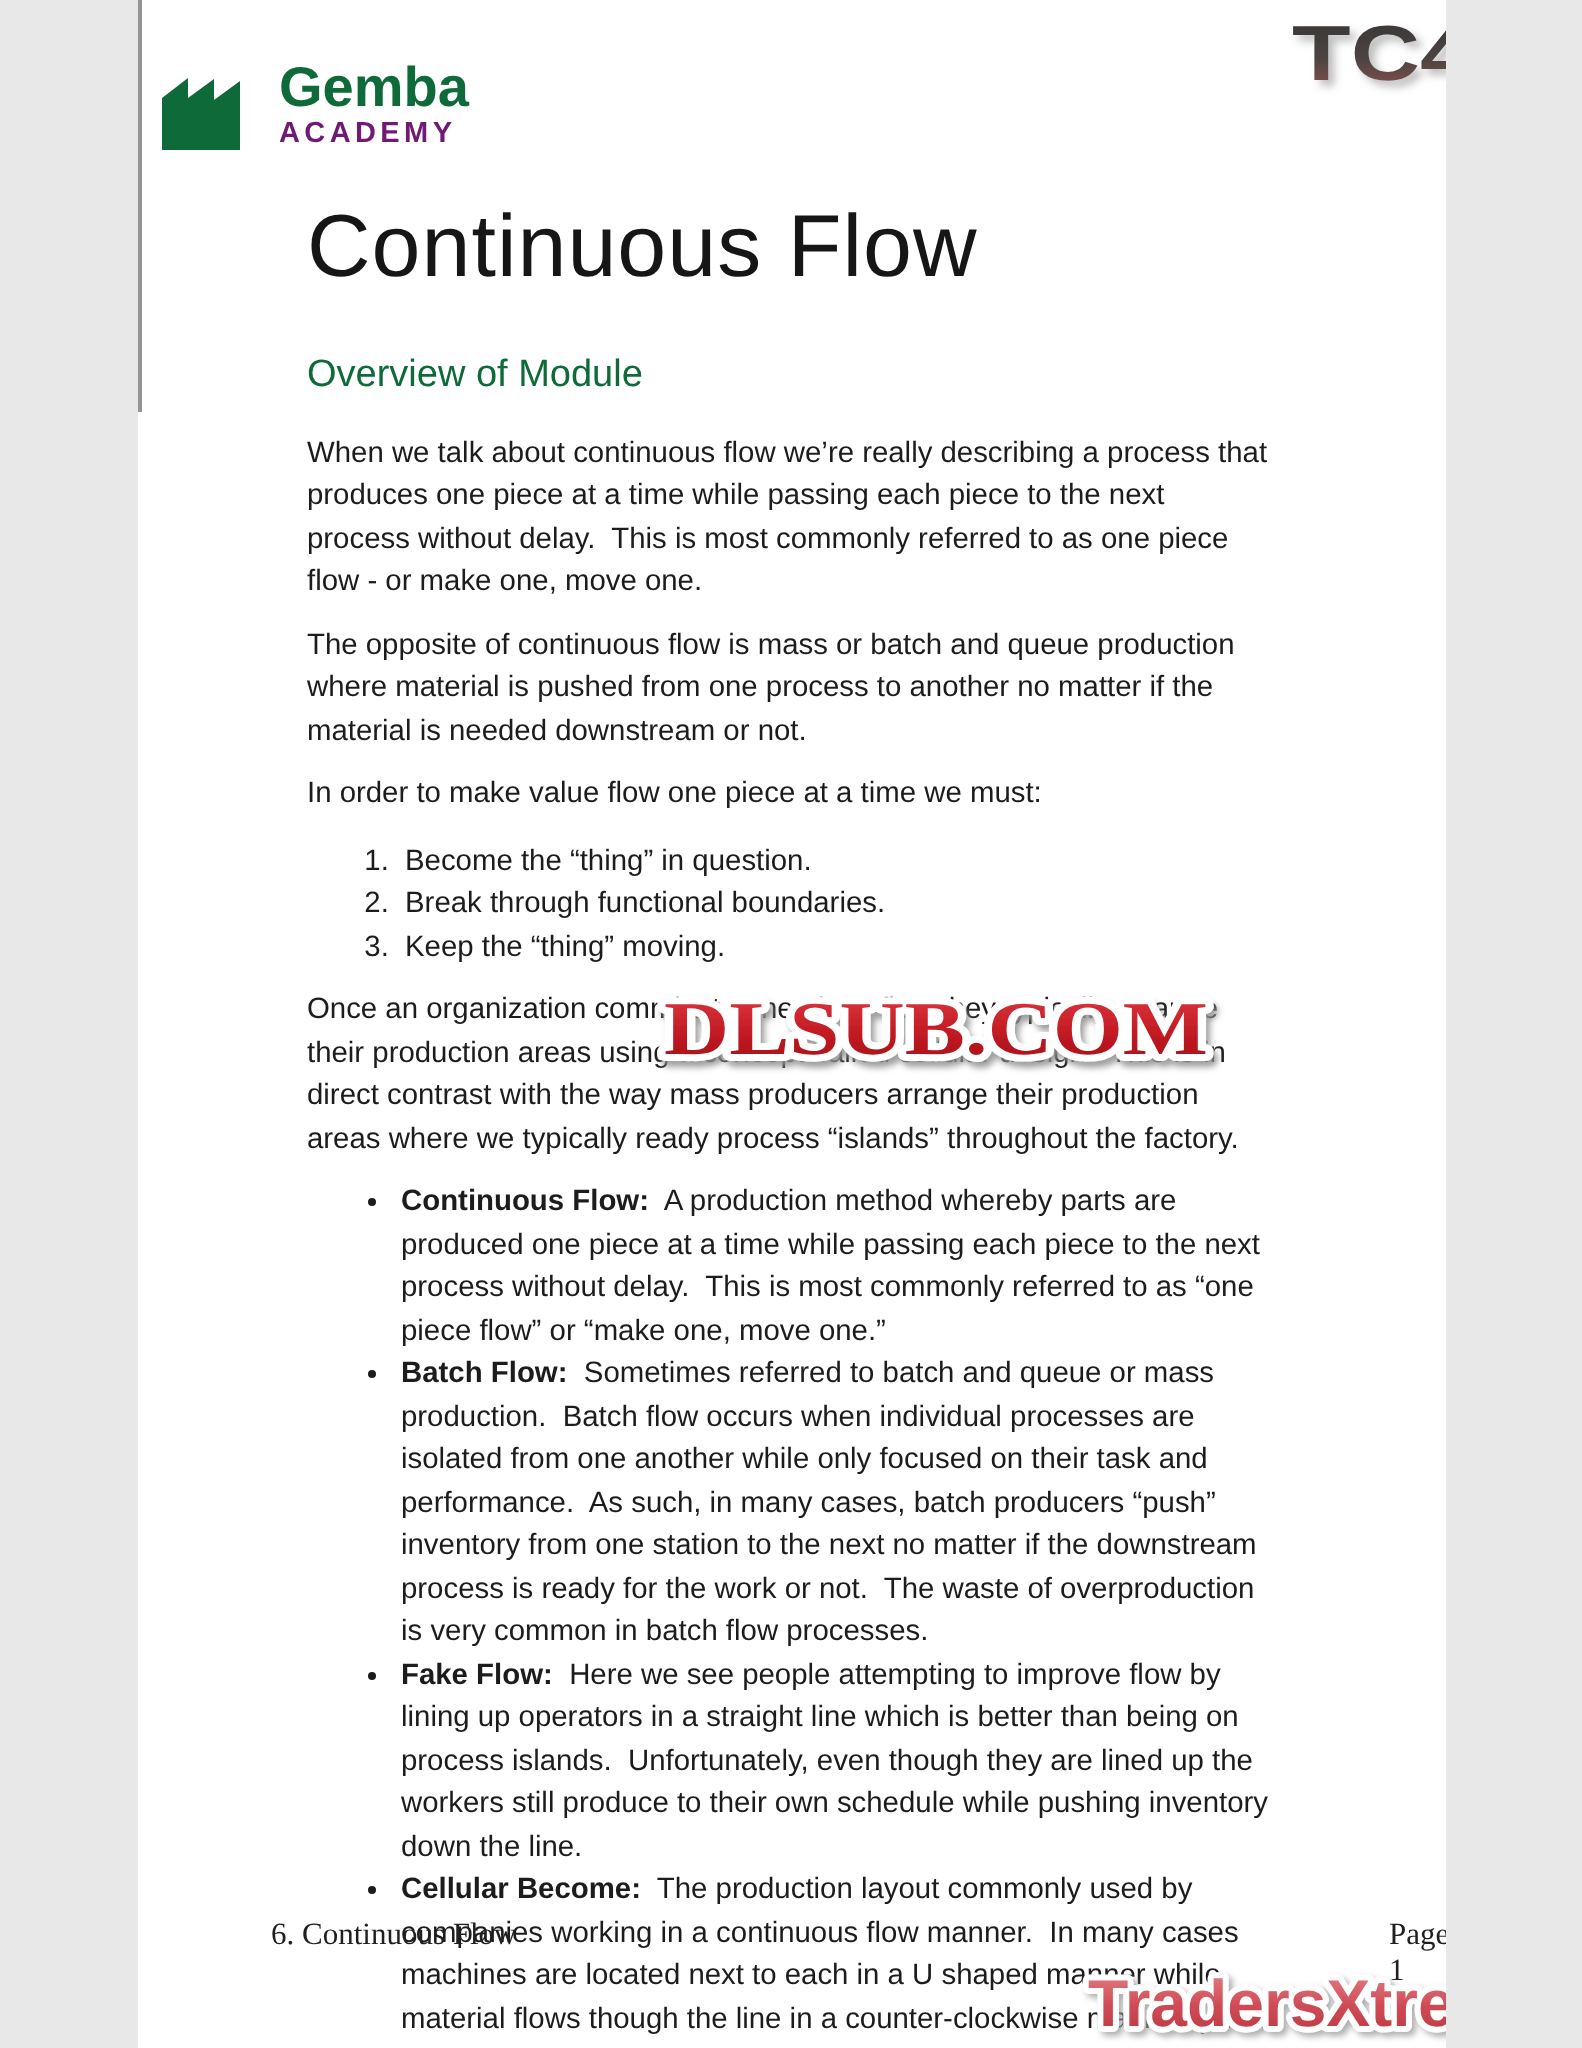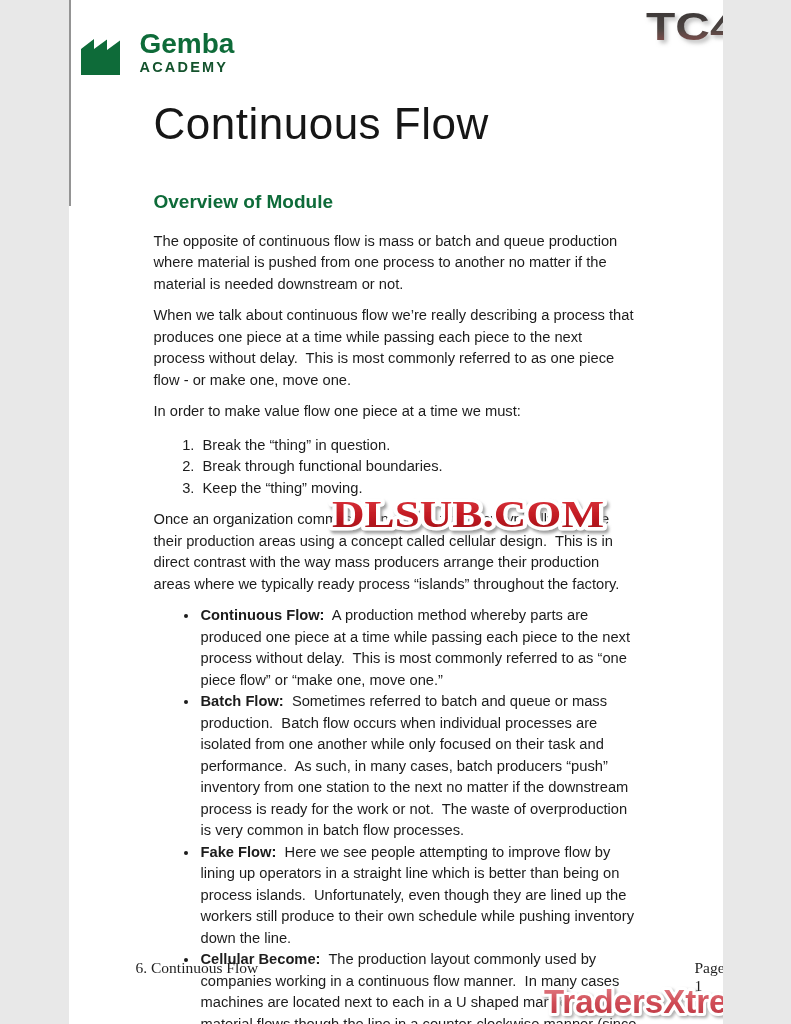--- a/index.html
+++ b/index.html
@@ -15,29 +15,29 @@
   .edge-artifact{
     position:absolute;left:0;top:0;width:2px;height:206px;
     background:#3c3c3c;opacity:.55;
   }
   .content{padding:0 86px 0 85px;}
 
   
   .logo-row{display:flex;align-items:flex-end;gap:7px;margin:30px 0 0 10px;}
   .brand-text{display:flex;flex-direction:column;line-height:1;}
   .brand-name{font-weight:bold;font-size:28px;color:#0e6b39;letter-spacing:0;}
-  .brand-sub{font-weight:bold;font-size:14.5px;color:#14532d;letter-spacing:2.2px;margin-top:2px;}
+  .brand-sub{font-weight:bold;font-size:14.5px;color:#701a75;letter-spacing:2.2px;margin-top:2px;}
 
   h1.title{
     margin:24px 0 0;padding:0;
     font-size:44px;line-height:50px;font-weight:400;color:#161616;letter-spacing:.5px;
   }
   h2.green-h{
-    margin:42px 0 18px;padding:0;
-    font-size:19px;line-height:22px;font-weight:bold;color:#0e6b39;
+    margin:28px 0 18px;padding:0;
+    font-size:19px;line-height:22px;font-weight:normal;color:#0e6b39;
   }
   h2.green-h.kt{margin-top:28px;margin-bottom:17px;}
 
   p.para{
     margin:0 0 10px;padding:0;
     font-size:14.7px;line-height:21.5px;
     white-space:pre-wrap;
   }
   ol.steps{
     margin:12px 0 10px;padding:0 0 0 45px;
@@ -96,25 +96,25 @@
       <span class="brand-sub">ACADEMY</span>
     </div>
   </header>
 
   <div class="content">
 
     <h1 class="title">Continuous Flow</h1>
 
     <section>
       <h2 class="green-h">Overview of Module</h2>
+      <p class="para">When we talk about continuous flow we’re really describing a process that produces one piece at a time while passing each piece to the next process without delay.  This is most commonly referred to as one piece flow - or make one, move one.</p>
       <p class="para">The opposite of continuous flow is mass or batch and queue production where material is pushed from one process to another no matter if the material is needed downstream or not.</p>
-      <p class="para">When we talk about continuous flow we’re really describing a process that produces one piece at a time while passing each piece to the next process without delay.  This is most commonly referred to as one piece flow - or make one, move one.</p>
       <p class="para">In order to make value flow one piece at a time we must:</p>
       <ol class="steps">
-        <li>Break the “thing” in question.</li>
+        <li>Become the “thing” in question.</li>
         <li>Break through functional boundaries.</li>
         <li>Keep the “thing” moving.</li>
       </ol>
       <p class="para">Once an organization commits to one piece flow they typically arrange their production areas using a concept called cellular design.  This is in direct contrast with the way mass producers arrange their production areas where we typically ready process “islands” throughout the factory.</p>
     </section>
 
     <section>
       <ul class="terms">
         <li><strong>Continuous Flow:</strong><span>  A production method whereby parts are produced one piece at a time while passing each piece to the next process without delay.  This is most commonly referred to as “one piece flow” or “make one, move one.”</span></li>
         <li><strong>Batch Flow:</strong><span>  Sometimes referred to batch and queue or mass production.  Batch flow occurs when individual processes are isolated from one another while only focused on their task and performance.  As such, in many cases, batch producers “push” inventory from one station to the next no matter if the downstream process is ready for the work or not.  The waste of overproduction is very common in batch flow processes.</span></li>

